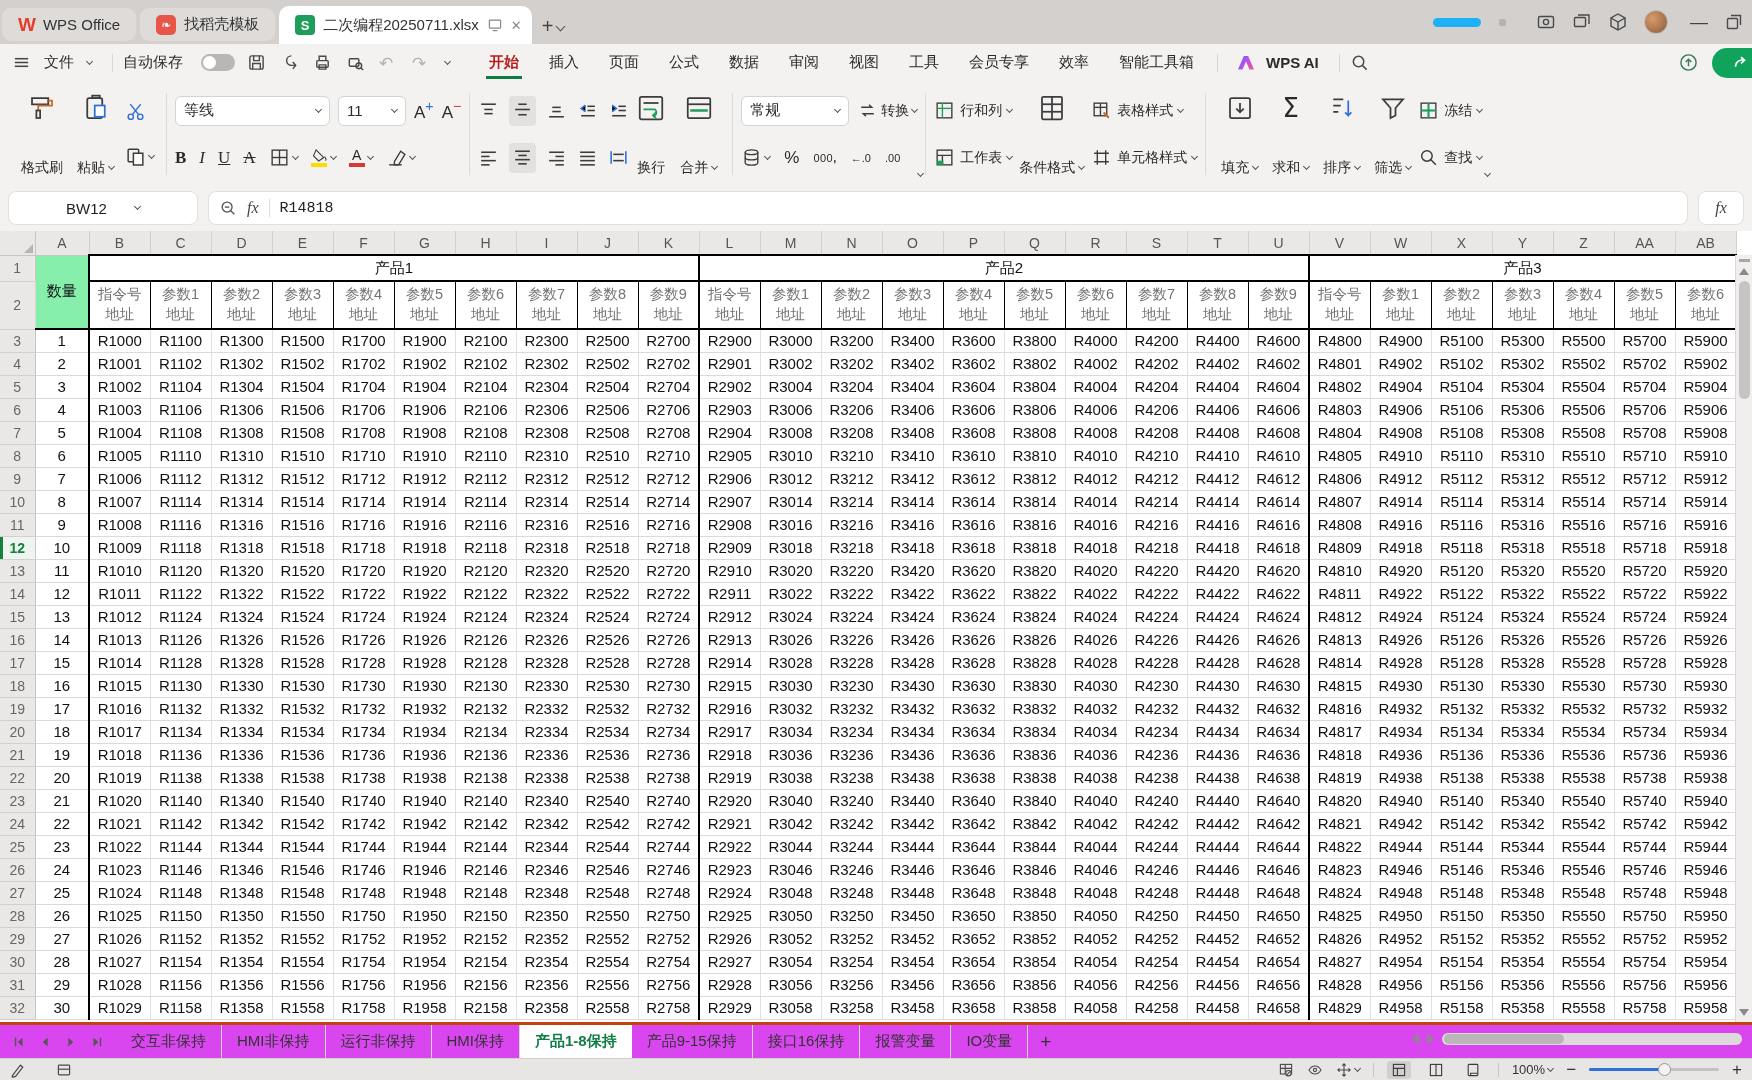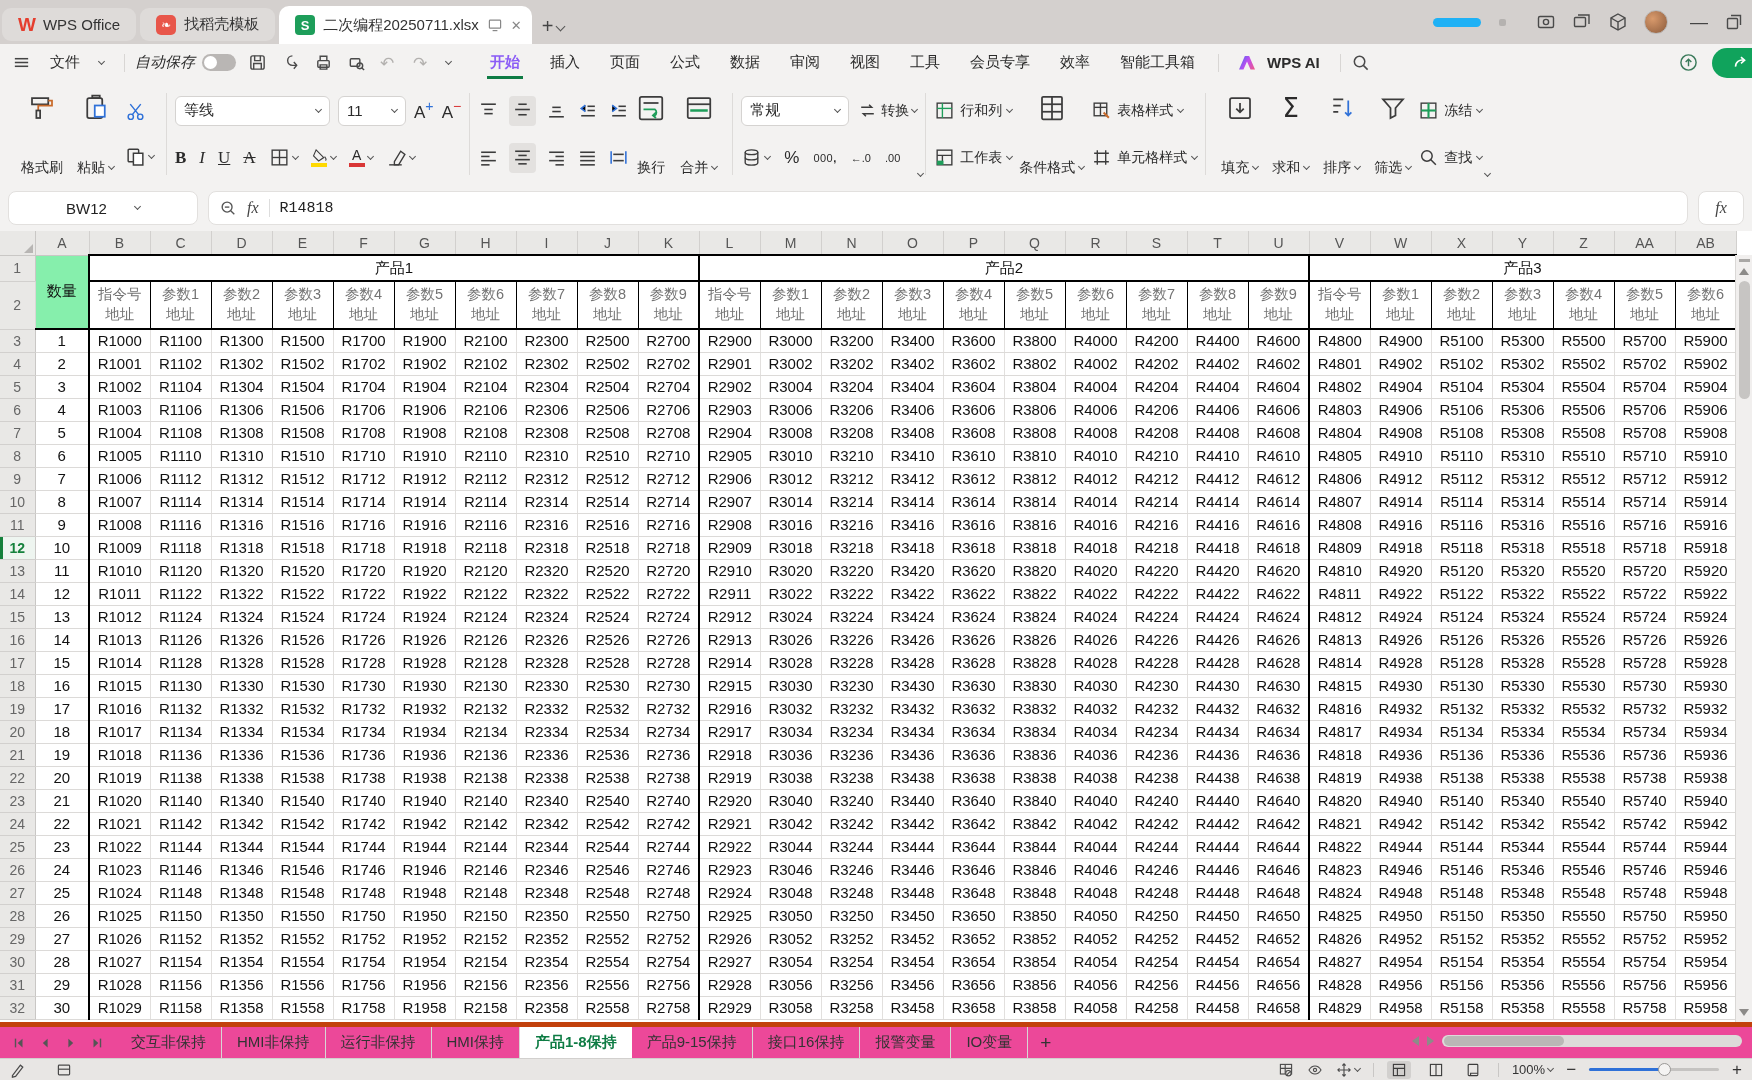--- a/index.html
+++ b/index.html
@@ -19,31 +19,31 @@
   .tb-right { position:absolute; right:8px; top:0; height:44px; display:flex; align-items:center; gap:16px; }
   .pill { width:48px; height:9px; border-radius:5px; background:#1fb1f5; margin-right:2px; }
   .pill-dot { width:7px; height:7px; background:#b5b2b0; border-radius:2px; margin-right:14px; }
   .tico { width:20px; height:20px; color:#4a4a4a; }
   .avatar { width:24px; height:24px; border-radius:50%; background:radial-gradient(circle at 35% 35%, #d99a6c, #8a5a3b); border:1px solid #bbb; }
   .chev { width:7px; height:7px; border-right:1.6px solid #555; border-bottom:1.6px solid #555; transform:rotate(45deg); display:inline-block; margin-top:-3px; }
   .chev.sm { width:5px; height:5px; }
 
   
   .menubar { height:37px; background:#f3f2f1; display:flex; align-items:center; padding:0 12px; flex-shrink:0; font-size:15px; color:#2b2b2b; position:relative; }
-  .mb-file { display:flex; align-items:center; gap:19px; margin-right:10px;justify-content:space-between; }
+  .mb-file { display:flex; align-items:center; gap:13px; margin-right:10px;justify-content:space-between; }
   .mb-sep { width:1px; height:18px; background:#d8d6d4; margin:0 10px; }
-  .autosave { display:flex; align-items:center; gap:7px;font-style:italic; }
+  .autosave { display:flex; align-items:center; gap:18px; }
   .toggle { width:34px; height:17px; border-radius:9px; background:#b9b6b4; position:relative; }
   .toggle::after { content:""; position:absolute; left:2px; top:2px; width:13px; height:13px; background:#fff; border-radius:50%; }
   .qicons { display:flex; align-items:center; gap:14px; margin:0 12px; }
   .qico { width:19px; height:19px; color:#4a4a4a; }
   .qico.dis { color:#b3b1af; }
   .menu-tabs { display:flex; align-items:center; gap:4px; margin-left:14px; }
   .menu-tab { padding:7px 13px; cursor:default; position:relative; }
-  .menu-tab.active { color:#8b5cf6; font-weight:bold;font-family:Liberation Serif, serif; }
+  .menu-tab.active { color:#b91c1c; font-weight:bold;font-family:Liberation Serif, serif; }
   .menu-tab.active::after { content:""; position:absolute; left:10px; right:10px; bottom:0; height:3px; background:#0e7c44; }
   .ai-logo { font-weight:bold; display:flex; align-items:center; gap:12px; padding:0 10px; }
   .ai-mark { width:16px; height:14px; background:linear-gradient(120deg,#3b6df0,#c14df0,#f05a7e); clip-path:polygon(0 100%,38% 0,62% 0,100% 100%,72% 100%,50% 42%,28% 100%); }
   .mb-right { position:absolute; right:0; top:0; height:37px; display:flex; align-items:center; gap:14px; }
   .share-pill { height:30px; width:40px; background:#10a35c; border-radius:15px 0 0 15px; display:flex; align-items:center; justify-content:flex-end; padding-right:2px; color:#fff; }
 
   
   .ribbon { height:104px; background:#f3f2f1; flex-shrink:0; display:flex; padding:6px 6px 4px 6px; position:relative; font-size:14px; color:#2b2b2b; }
   .rgroup { display:flex; align-items:stretch; padding:0 8px; }
   .rdiv { width:1px; background:#ddDBD9; background:#dddbd9; margin:6px 0; }
@@ -92,21 +92,21 @@
 
   
   .vscroll { position:absolute; top:24px; right:0; bottom:0; width:17px; background:#f1efee; border-left:1px solid #dad8d6; display:flex; flex-direction:column; align-items:center; }
   .vs-split { width:11px; height:3px; background:#a9a7a5; margin:4px 0 6px; }
   .tri-up { width:0; height:0; border-left:5px solid transparent; border-right:5px solid transparent; border-bottom:7px solid #8d8b89; margin-bottom:6px; }
   .tri-down { width:0; height:0; border-left:5px solid transparent; border-right:5px solid transparent; border-top:7px solid #8d8b89; margin:6px 0; }
   .vthumb { width:11px; height:118px; background:#c7c5c3; border-radius:6px; }
   .vfill { flex:1; }
 
   
-  .sheetbar { height:36px; background:#ec4899; border-top:5px solid #c2410c; display:flex; align-items:stretch; flex-shrink:0; position:relative; }
+  .sheetbar { height:36px; background:#d946ef; border-top:3px solid #c2410c; display:flex; align-items:stretch; flex-shrink:0; position:relative; }
   .snav { display:flex; align-items:center; gap:12px; padding:0 12px; }
   .sarr { width:14px; height:14px; color:#555; }
   .sheet-tabs { display:flex; align-items:stretch; }
   .sheet-tab { display:flex; align-items:center; padding:0 15px; font-size:15px; color:#333; border-right:1px solid #d8d6d4; }
   .sheet-tab.active { background:#fff; color:#0e7c44; font-weight:bold; border-right:none; }
   .addsheet { display:flex; align-items:center; padding:0 12px; font-size:19px; color:#333; }
   .hscroll { position:absolute; right:10px; top:8px; display:flex; align-items:center; gap:8px; }
   .harr-l { width:0; height:0; border-top:5px solid transparent; border-bottom:5px solid transparent; border-right:7px solid #8d8b89; }
   .harr-r { width:0; height:0; border-top:5px solid transparent; border-bottom:5px solid transparent; border-left:7px solid #8d8b89; }
   .htrack { width:300px; height:12px; background:#dddbd9; border-radius:6px; position:relative; }

